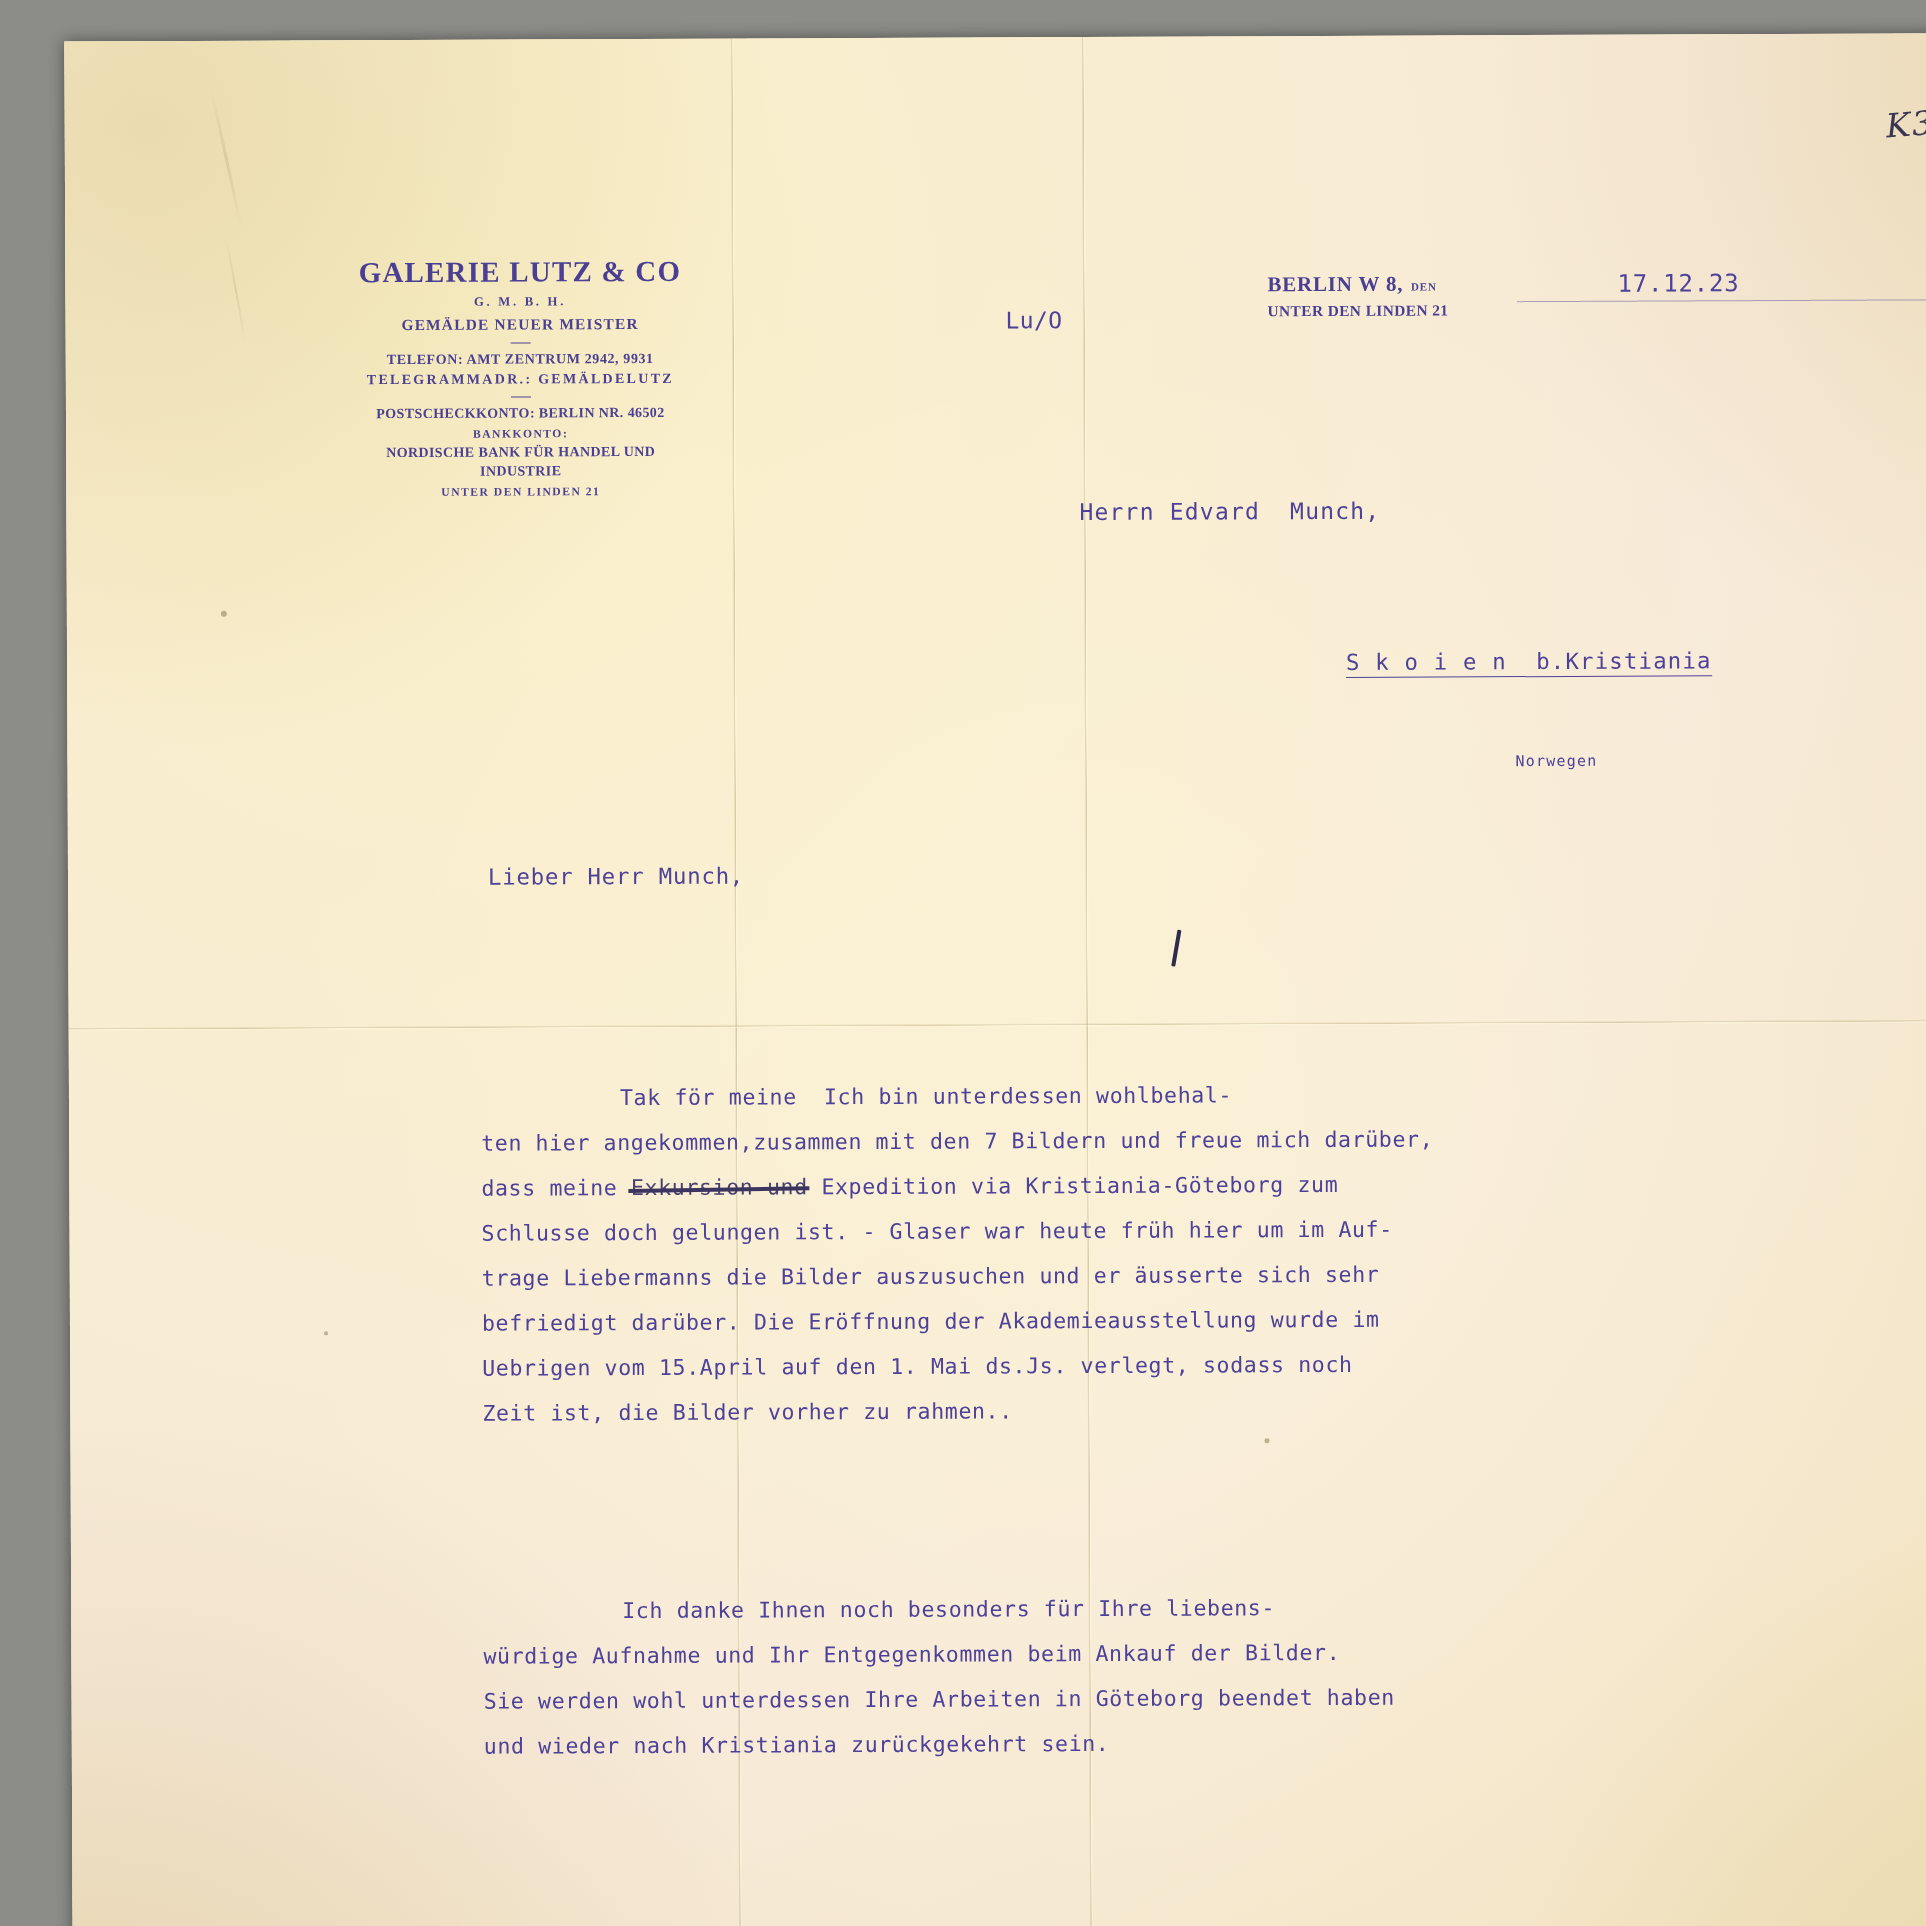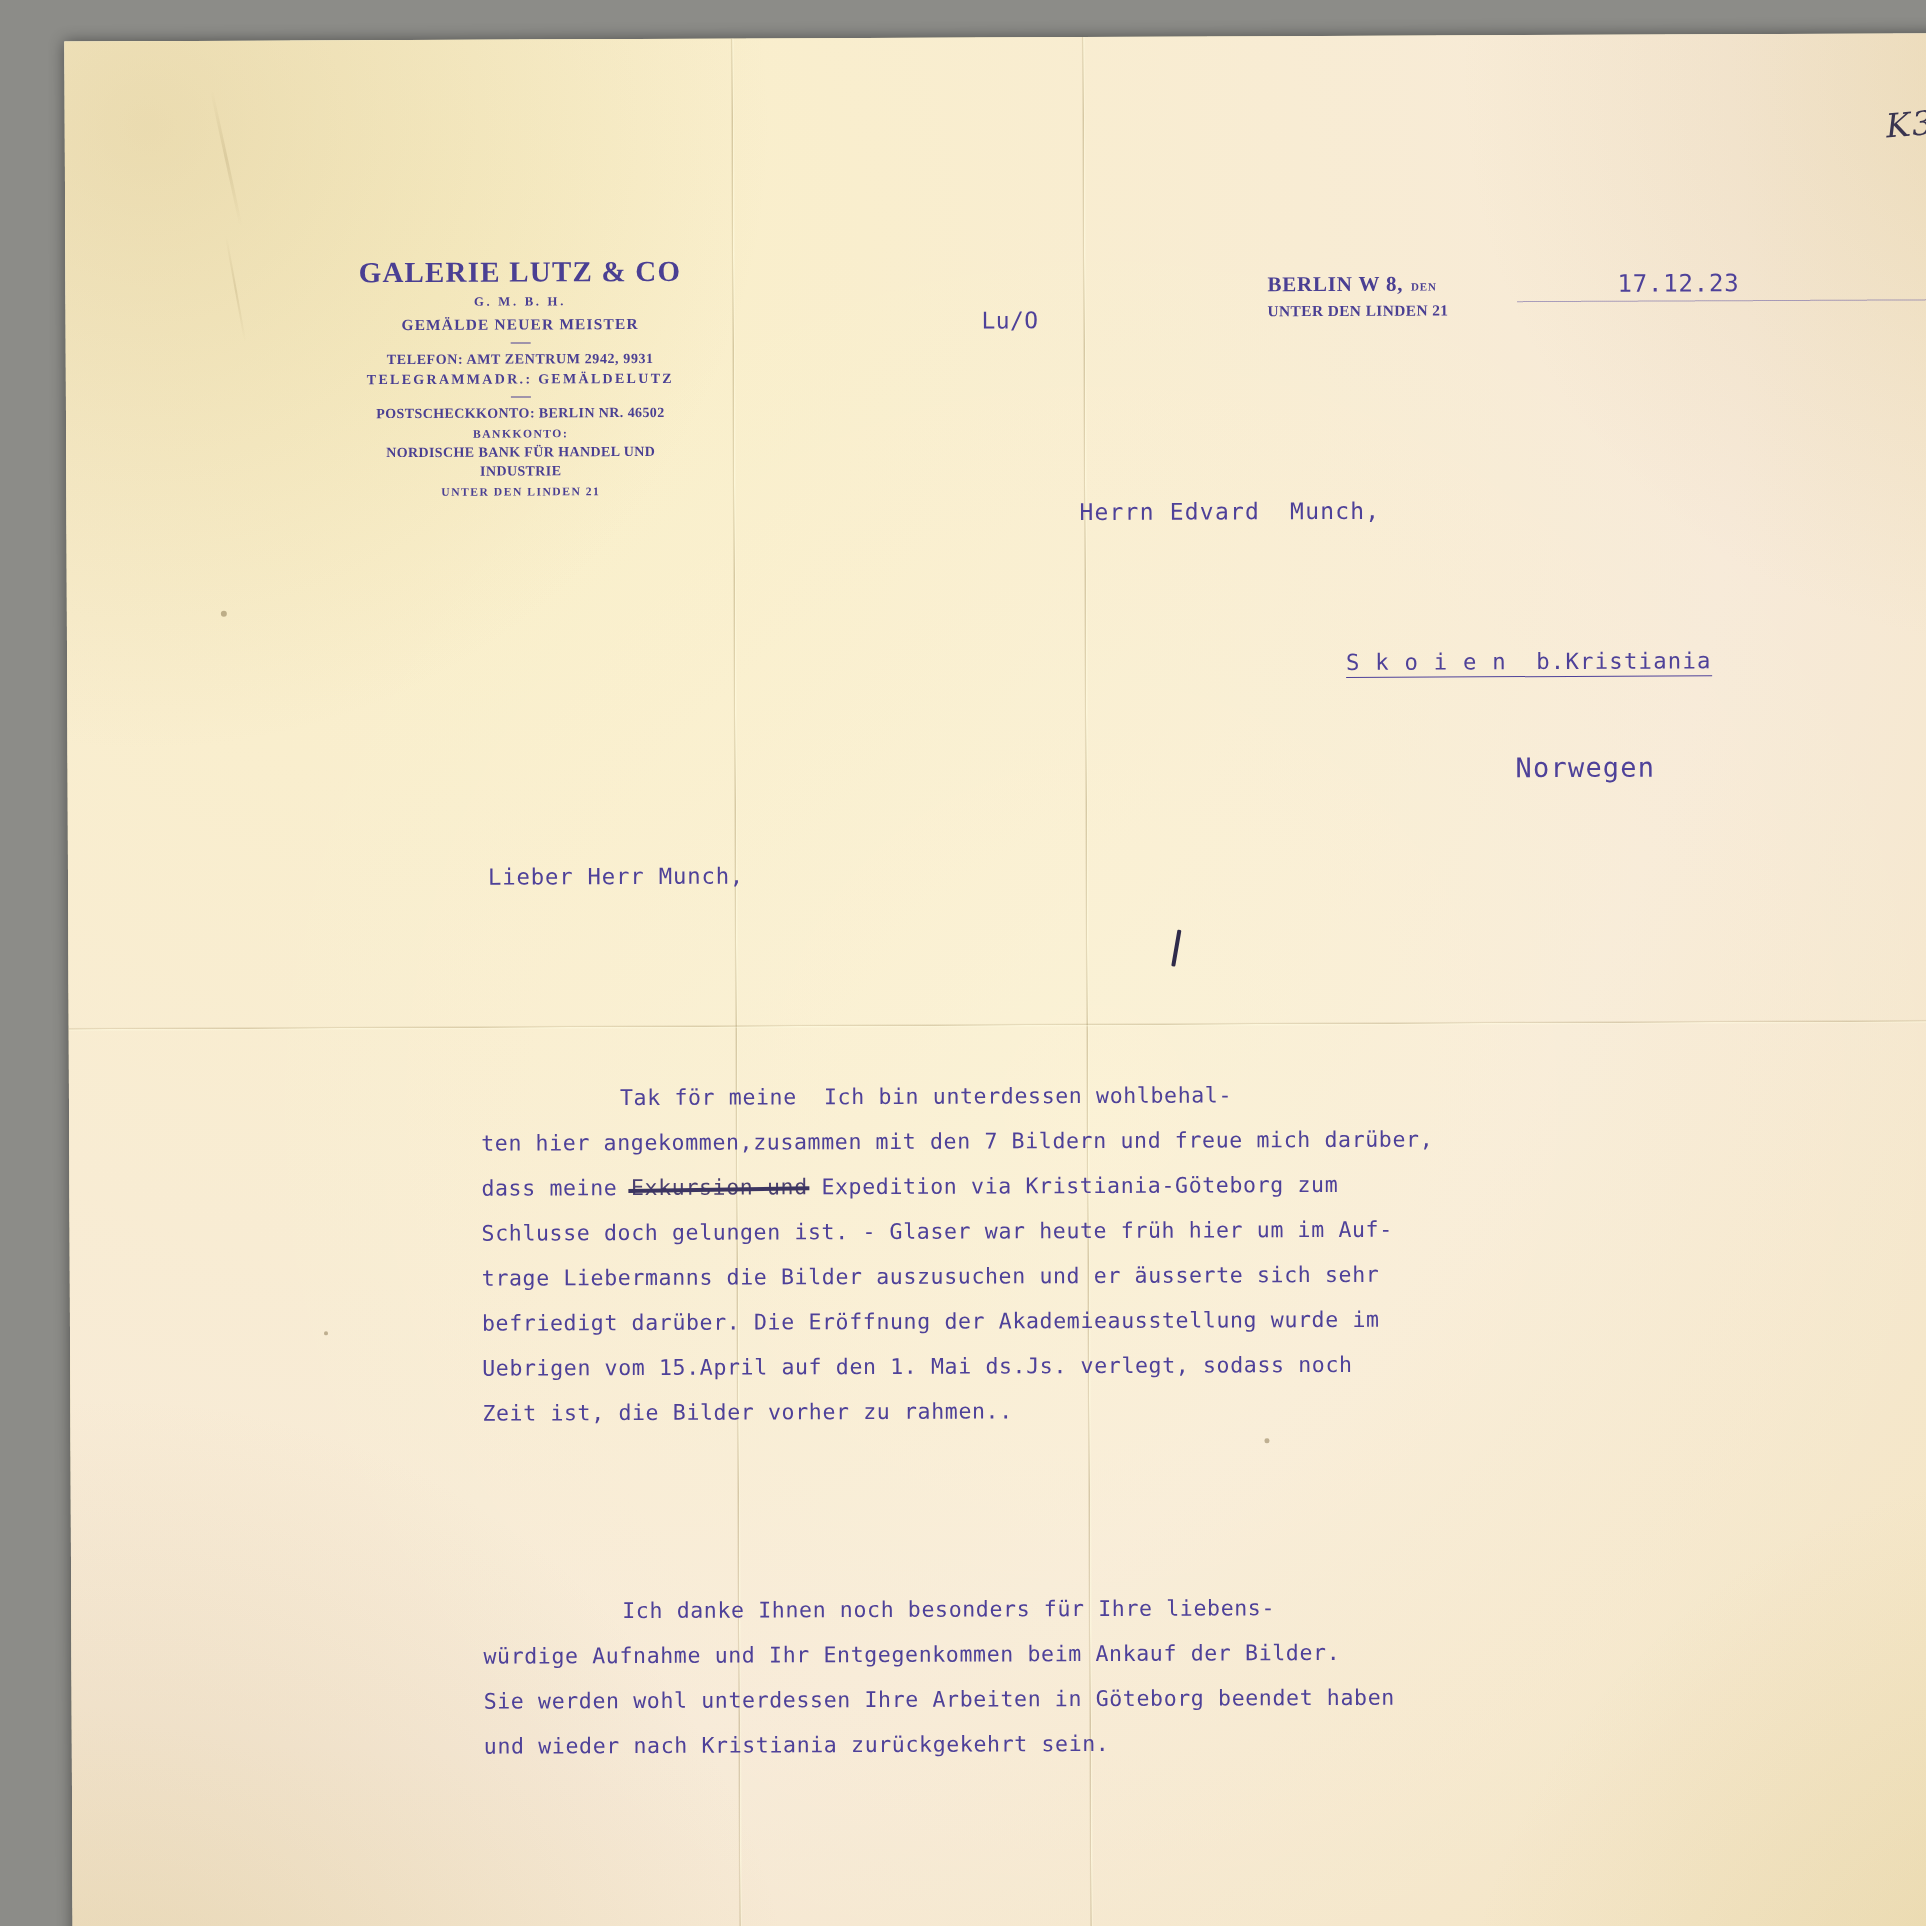--- a/index.html
+++ b/index.html
@@ -135,21 +135,21 @@
     font-size: 11.6px;
     font-weight: bold;
     letter-spacing: 1.5px;
     margin-top: 5.4px;
   }
   .lh-line.tight { letter-spacing: 0.4px; }
 
   
   #ref-code {
     position: absolute;
-    left: 916px;
+    left: 940px;
     top: 270px;
     font-size: 23px;
   }
 
   
   #place-block {
     position: absolute;
     left: 1202px;
     top: 236px;
     color: #4a3f93;
@@ -205,21 +205,21 @@
     top: 613px;
     font-size: 22.3px;
     letter-spacing: 1.2px;
     border-bottom: 1.5px solid #4e4199;
     padding-bottom: 1.5px;
   }
   #addr-country {
     position: absolute;
     left: 1448px;
     top: 717px;
-    font-size: 27px;
+    font-size: 15px;
     letter-spacing: 1.2px;
   }
 
   
   #salutation {
     position: absolute;
     left: 420px;
     top: 824px;
     font-size: 22.3px;
     letter-spacing: 0.8px;

